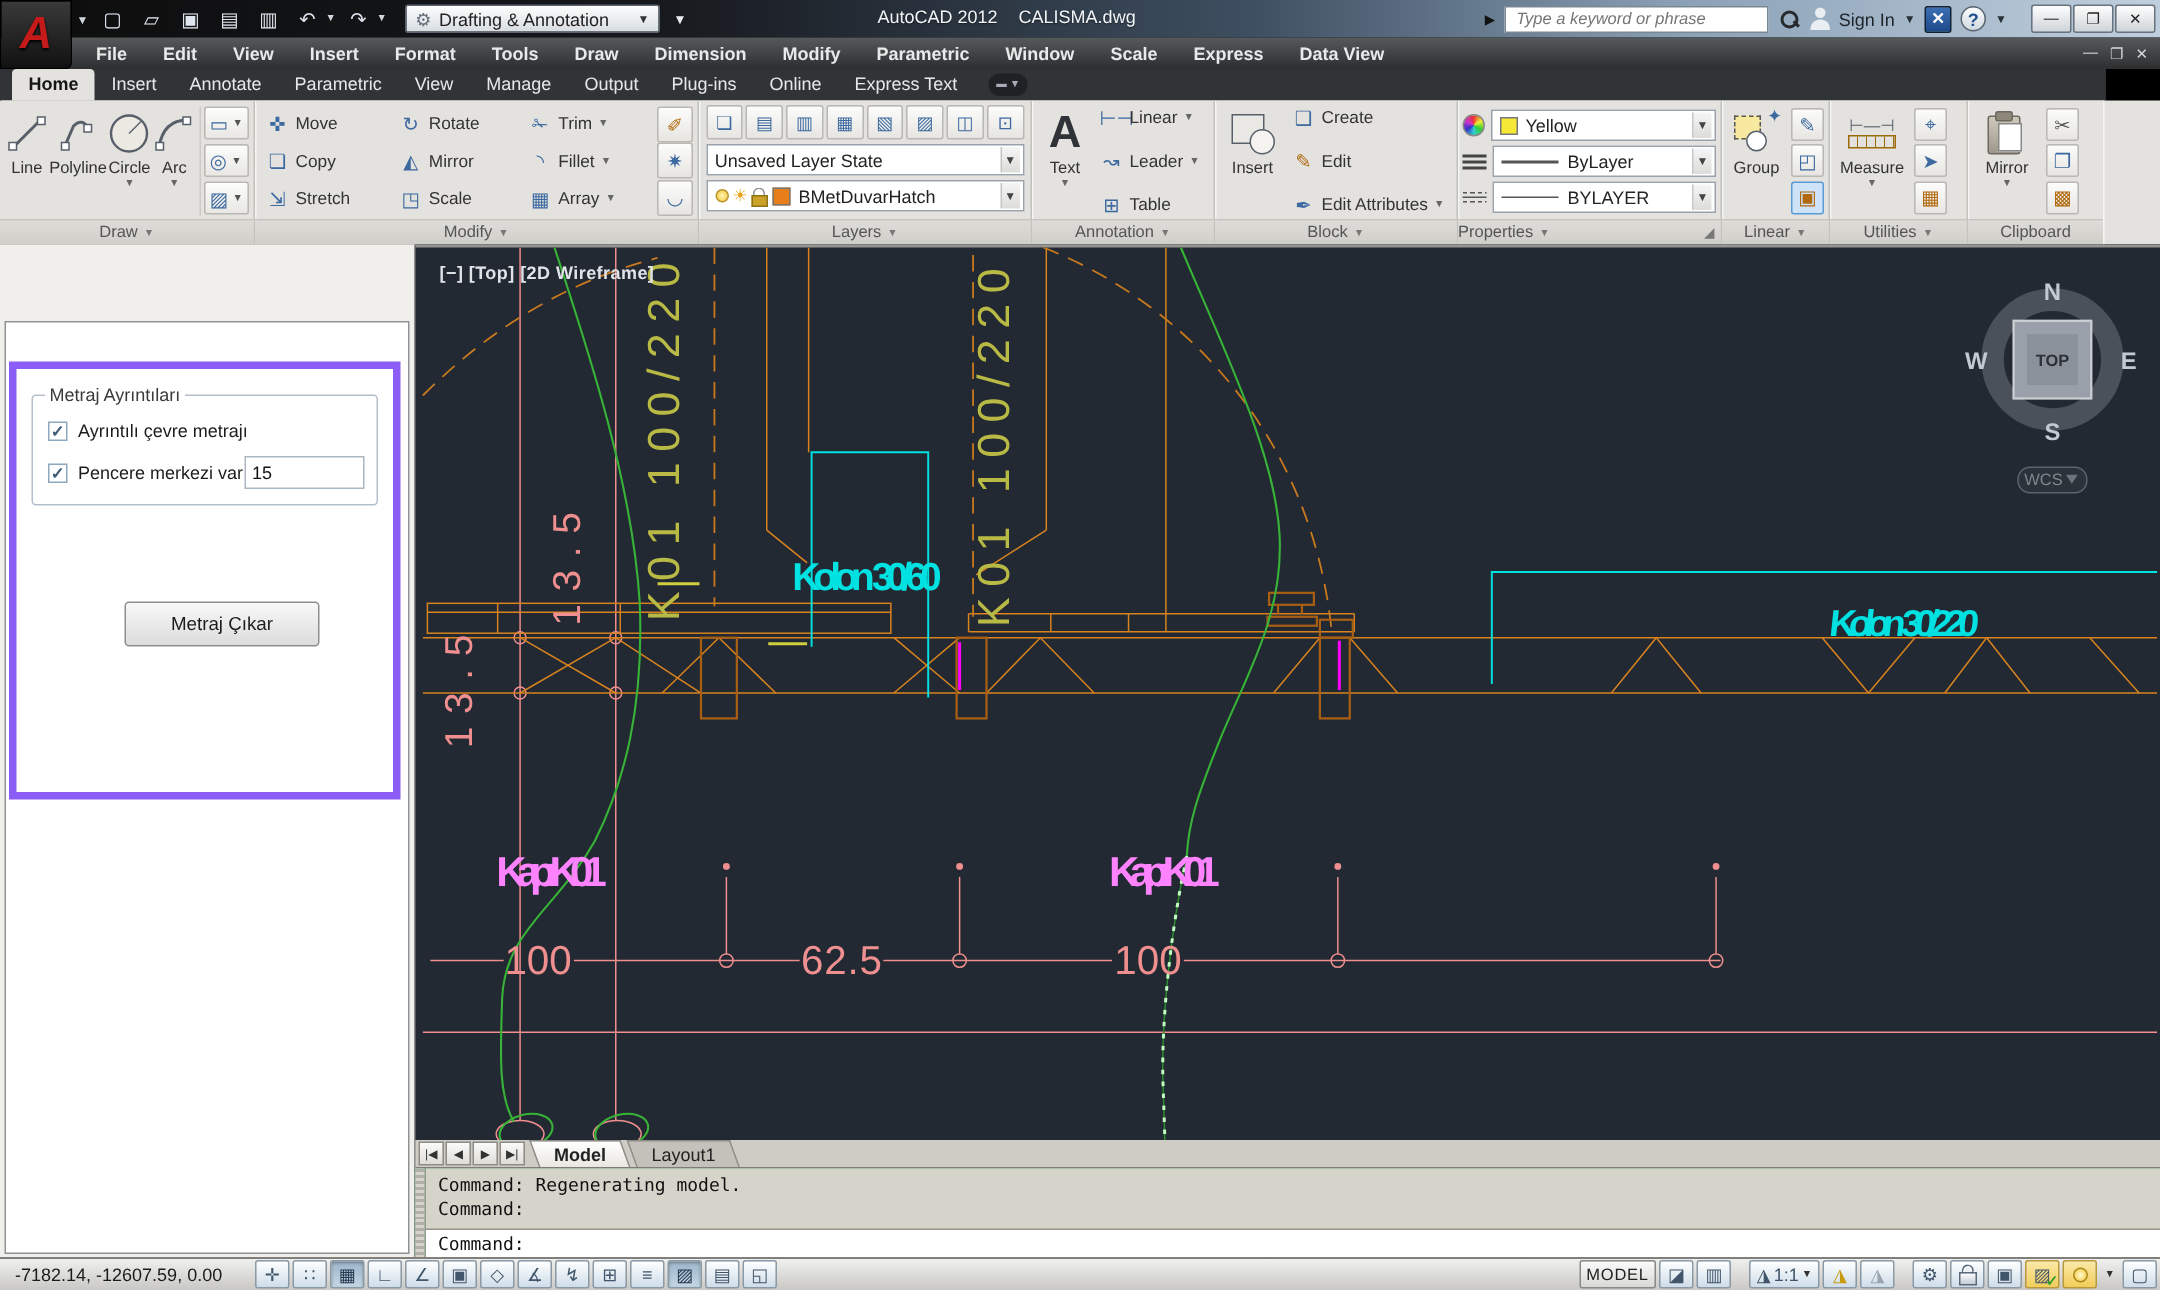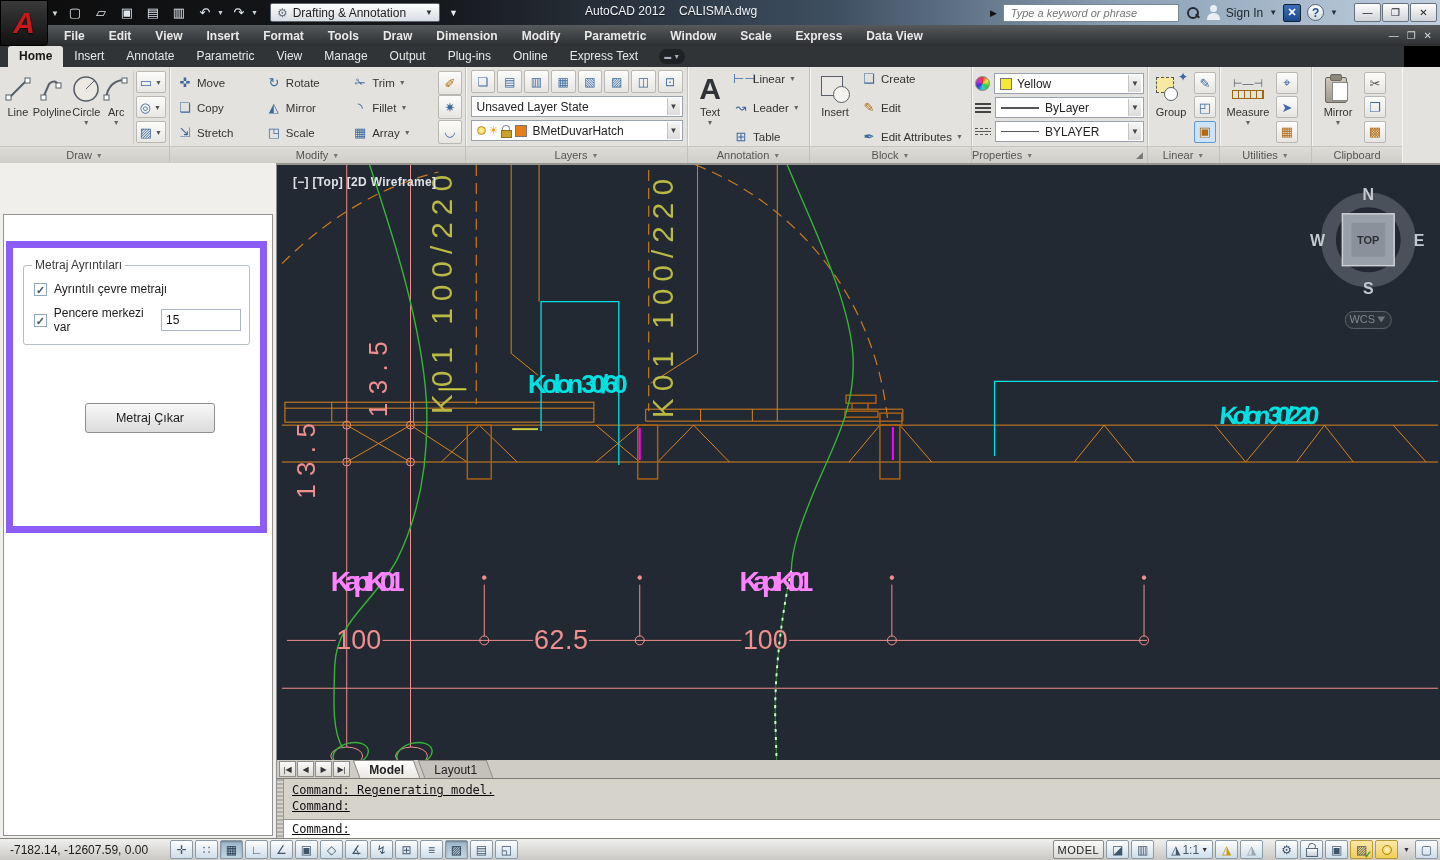--- a/index.html
+++ b/index.html
@@ -141,21 +141,21 @@
   .sidepanel{position:absolute;top:163px;left:0;width:277px;height:675px;background:#f1efec;border-right:1px solid #8f8f8f;}
   .sp-header{height:26px;display:flex;align-items:center;gap:6px;padding-left:4px;color:#1d1d1d;font-size:12px;background:#f1efec;}
   .sp-grip{width:5px;height:18px;background:repeating-linear-gradient(#b9b6b1 0 2px,transparent 2px 4px);}
   .sp-tabs{display:flex;padding-left:3px;height:25px;align-items:flex-end;}
   .sp-tab{padding:4px 12px;font-size:12px;color:#222;background:#e4e1dc;border:1px solid #9a9a9a;border-bottom:none;border-radius:2px 2px 0 0;margin-right:2px;height:22px;}
   .sp-tab.active{background:#fff;height:25px;position:relative;z-index:2;}
   .sp-page{position:absolute;left:3px;right:3px;top:51px;bottom:2px;background:#fff;border:1px solid #919191;}
   .sp-subtabs{display:flex;padding-left:2px;height:24px;align-items:flex-end;margin-top:2px;}
   .sp-subtab{padding:3px 9px;font-size:12px;color:#222;background:#e9e6e1;border:1px solid #9a9a9a;border-bottom:none;border-radius:2px 2px 0 0;margin-right:1px;height:21px;}
   .sp-subtab.active{background:#fff;height:24px;position:relative;z-index:2;}
-  .sp-innerpage{position:absolute;left:2px;right:5px;top:26px;height:292px;border:7px solid #8b5cf6;background:#fff;}
+  .sp-innerpage{position:absolute;left:2px;right:5px;top:26px;height:292px;border:5px solid #8b5cf6;background:#fff;}
   .gb{margin:10px 10px 0 10px;border:1px solid #b5bfc9;border-radius:3px;padding:4px 8px 10px 8px;}
   .gb legend{font-size:12px;color:#3a3a3a;padding:0 3px;}
   .cb{display:flex;align-items:center;gap:7px;font-size:12px;color:#1c1c1c;margin:6px 0 0 2px;}
   .cbx{width:13px;height:13px;border:1px solid #8ea8c0;background:#fff;color:#3f5a75;font-size:11px;line-height:12px;text-align:center;font-weight:bold;}
   .row2{display:flex;align-items:center;justify-content:space-between;margin-top:10px;}
   .tb{width:80px;height:22px;border:1px solid #abb7c2;font-size:12px;padding:0 4px;color:#111;font-family:"Liberation Sans",sans-serif;}
   .sp-btn{position:absolute;left:72px;top:155px;width:130px;height:30px;border:1px solid #8e8e8e;border-radius:3px;
     background:linear-gradient(#f8f8f8,#dcdcdc);font-size:12.5px;color:#1c1c1c;font-family:"Liberation Sans",sans-serif;}
 
   
@@ -168,21 +168,21 @@
     display:flex;align-items:flex-end;border-bottom:1px solid #7e7c76;}
   .mnav{display:flex;gap:1px;padding:0 2px 1px 2px;}
   .mnavbtn{width:17px;height:16px;background:linear-gradient(#fbfbfa,#dddcd7);border:1px solid #8e8c86;
     font-size:8px;color:#333;display:flex;align-items:center;justify-content:center;}
   .mtab{height:18px;padding:2px 12px;font-size:12px;color:#222;transform:skewX(20deg);
     border:1px solid #8e8c86;border-bottom:none;background:#c4c1ba;margin-left:4px;}
   .mtab>span{display:block;transform:skewX(-20deg);}
   .mtab.active{background:linear-gradient(#ffffff,#e9e7e2);font-weight:bold;}
 
   
-  .cmd{position:absolute;top:779px;left:277px;width:1163px;height:59px;background:#86efac;display:flex;text-decoration:underline;}
+  .cmd{position:absolute;top:779px;left:277px;width:1163px;height:59px;background:#86efac;display:flex;}
   .cmd-grip{width:7px;background:repeating-linear-gradient(#b2afa8 0 2px,#d6d3cb 2px 4px);border-right:1px solid #9a978f;}
   .cmd-body{flex:1;display:flex;flex-direction:column;font-family:"DejaVu Sans Mono",monospace;font-size:12px;color:#111;}
   .cmd-hist{flex:1;background:#d6d3cb;padding:3px 8px;line-height:16px;border-bottom:1px solid #97948c;}
   .cmd-input{height:18px;background:#fff;padding:1px 8px;border-top:1px solid #fff;}
 
   
   .statusbar{position:absolute;top:838px;left:0;width:1440px;height:22px;
     background:linear-gradient(#f0f0ef,#c9c8c4);border-top:1px solid #83817c;display:flex;align-items:center;}
   .coords{width:158px;padding-left:10px;font-size:12px;color:#1c1c1c;}
   .toggles{display:flex;gap:2px;margin-left:12px;}

